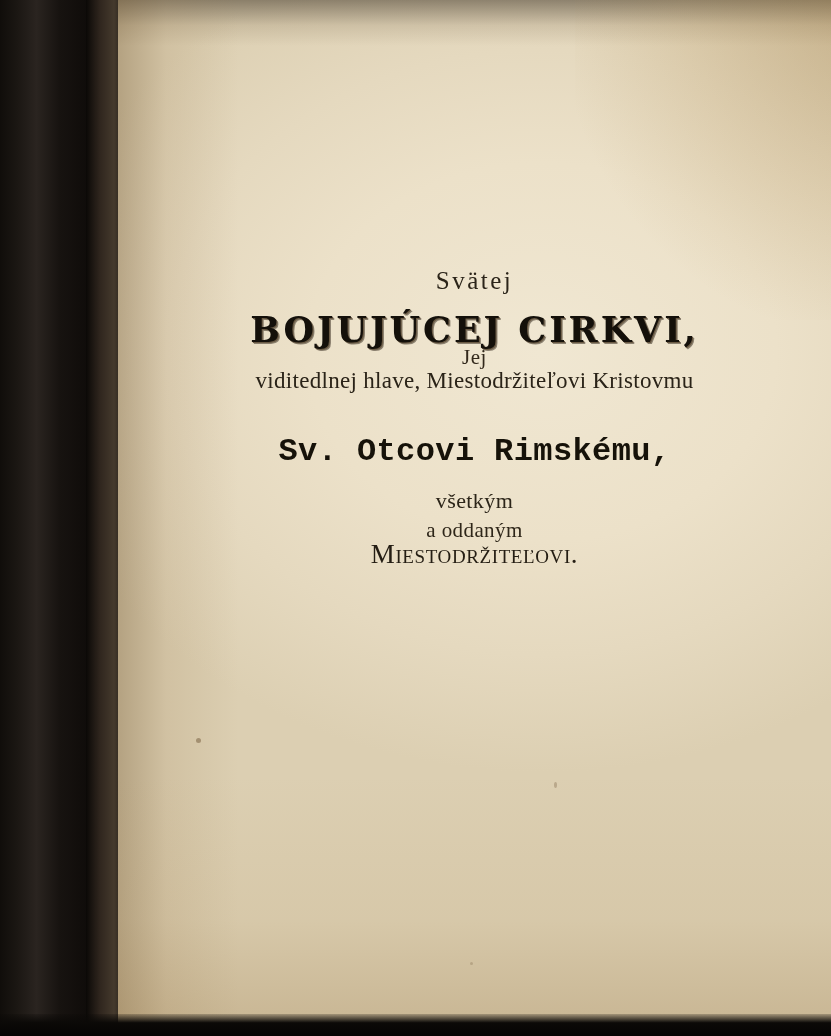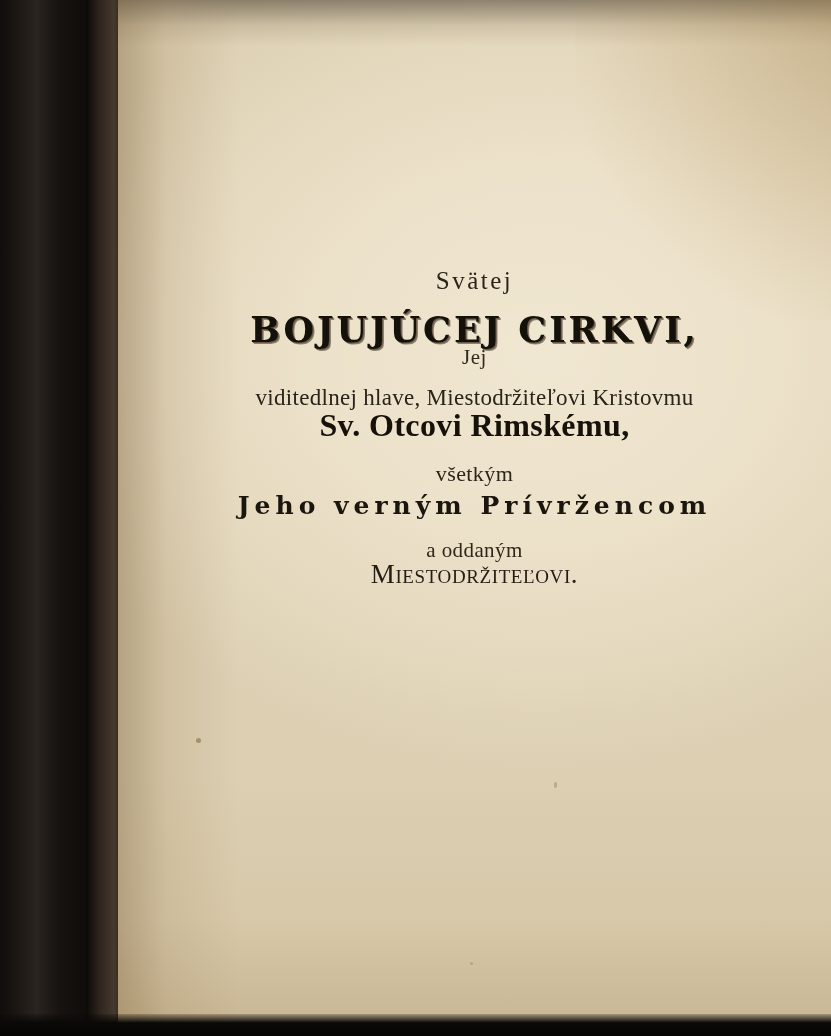--- a/index.html
+++ b/index.html
@@ -127,34 +127,35 @@
     color: #14100a;
     text-shadow:
       1px 1px 0 #6a5a44,
       2px 2px 0 rgba(60,50,36,0.55),
       -1px -1px 0 rgba(235,226,205,0.6);
   }
   .l-jej {
     font-size: 21px;
     letter-spacing: 0.5px;
     color: #33291c;
-    margin-bottom: 18px;
+    margin-bottom: 1px;
   }
   .l-viditedlnej {
     font-size: 23px;
     letter-spacing: 0.3px;
     color: #2a2318;
   }
   .l-svotcovi {
-    font-family: Liberation Serif, serif;
+    font-family: Liberation Mono, monospace;
     font-size: 32px;
     font-weight: bold;
     letter-spacing: 0.4px;
     color: #161209;
     margin-bottom: 22px;
+    margin-top: 44px;
   }
   .l-vsetkym {
     font-size: 22px;
     letter-spacing: 0.4px;
     color: #2c2519;
     margin-bottom: 8px;
   }
   .l-privrzencom {
     font-family: "DejaVu Serif", serif;
     font-size: 25px;
@@ -194,20 +195,19 @@
     <div class="speck" style="left:436px; top:782px; width:3px; height:6px; opacity:0.35;"></div>
     <div class="speck" style="left:352px; top:962px; width:3px; height:3px; opacity:0.3;"></div>
 
     <div class="text-block">
       <p class="ln l-svatej">Svätej</p>
       <p class="ln l-bojujucej">BOJUJÚCEJ CIRKVI,</p>
       <p class="ln l-jej">Jej</p>
       <p class="ln l-viditedlnej">viditedlnej hlave, Miestodržiteľovi Kristovmu</p>
       <p class="ln l-svotcovi">Sv. Otcovi Rimskému,</p>
       <p class="ln l-vsetkym">všetkým</p>
-      <p class="ln l-privrzencom">Jeho verným Prívržencom</p>
       <p class="ln l-aoddanym">a oddaným</p>
       <p class="ln l-spolubojovnikom">Miestodržiteľovi.</p>
     </div>
   </div>
 
   <div class="bottom-black"></div>
 </div>
 
 </body></html>

